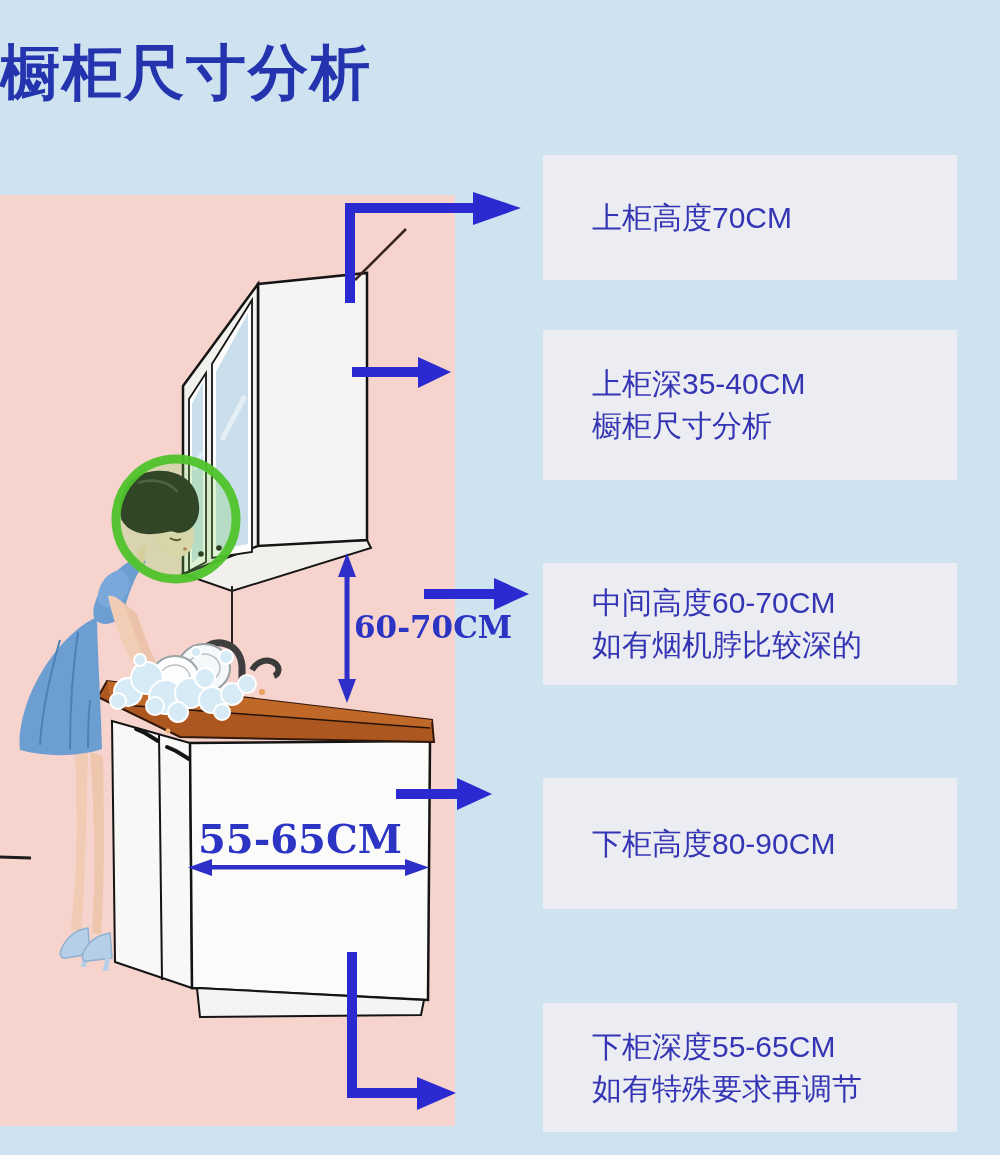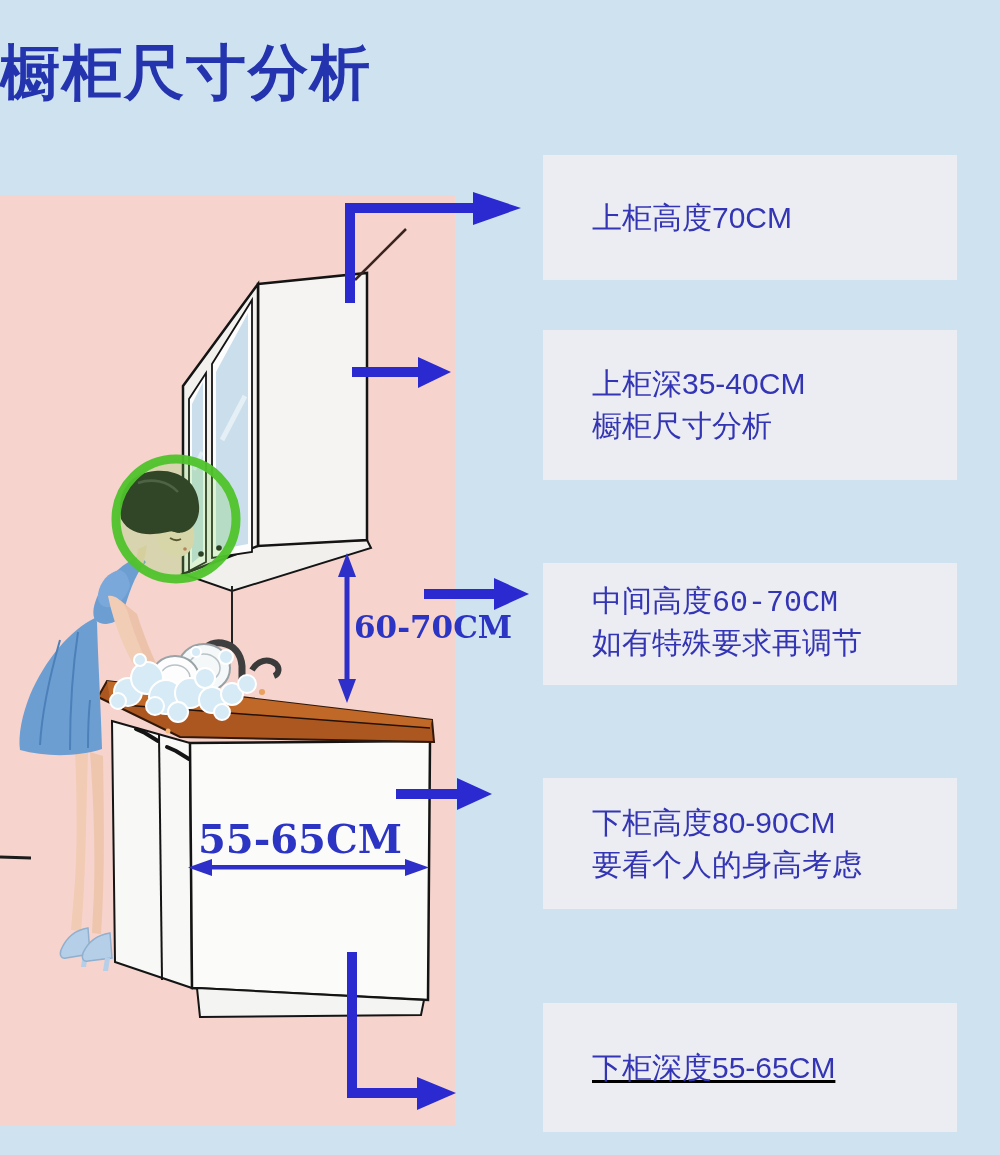--- a/index.html
+++ b/index.html
@@ -189,27 +189,27 @@
 
   <div class="note-box" style="top:155px;height:125px;">
     <div class="note-line">上柜高度70CM</div>
   </div>
 
   <div class="note-box" style="top:330px;height:150px;">
     <div class="note-line">上柜深35-40CM</div>
     <div class="note-line">橱柜尺寸分析</div>
   </div>
 
-  <div class="note-box" style="top:563px;height:122px;font-family:Liberation Mono, monospace;">
+  <div class="note-box" style="top:563px;height:122px;">
     <div class="note-line">中间高度60-70CM</div>
-    <div class="note-line">如有特殊要求再调节</div>
+    <div class="note-line">如有烟机脖比较深的</div>
   </div>
 
   <div class="note-box" style="top:778px;height:131px;">
     <div class="note-line">下柜高度80-90CM</div>
-    <div class="note-line">要看个人的身高考虑</div>
-  </div>
-
-  <div class="note-box" style="top:1003px;height:129px;text-decoration:underline;">
+  </div>
+
+  <div class="note-box" style="top:1003px;height:129px;">
     <div class="note-line">下柜深度55-65CM</div>
+    <div class="note-line">如有特殊要求再调节</div>
   </div>
 
 </div>
 
 </body></html>

